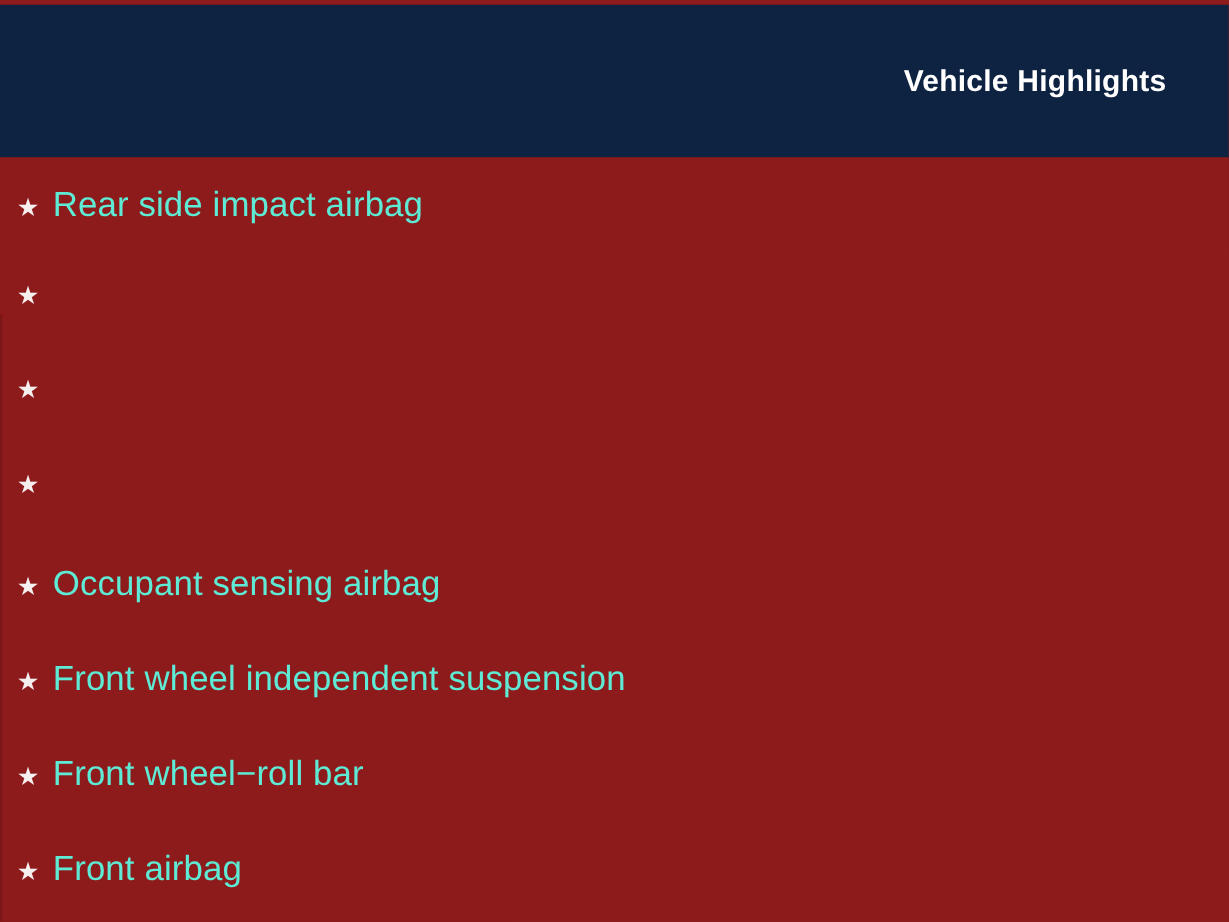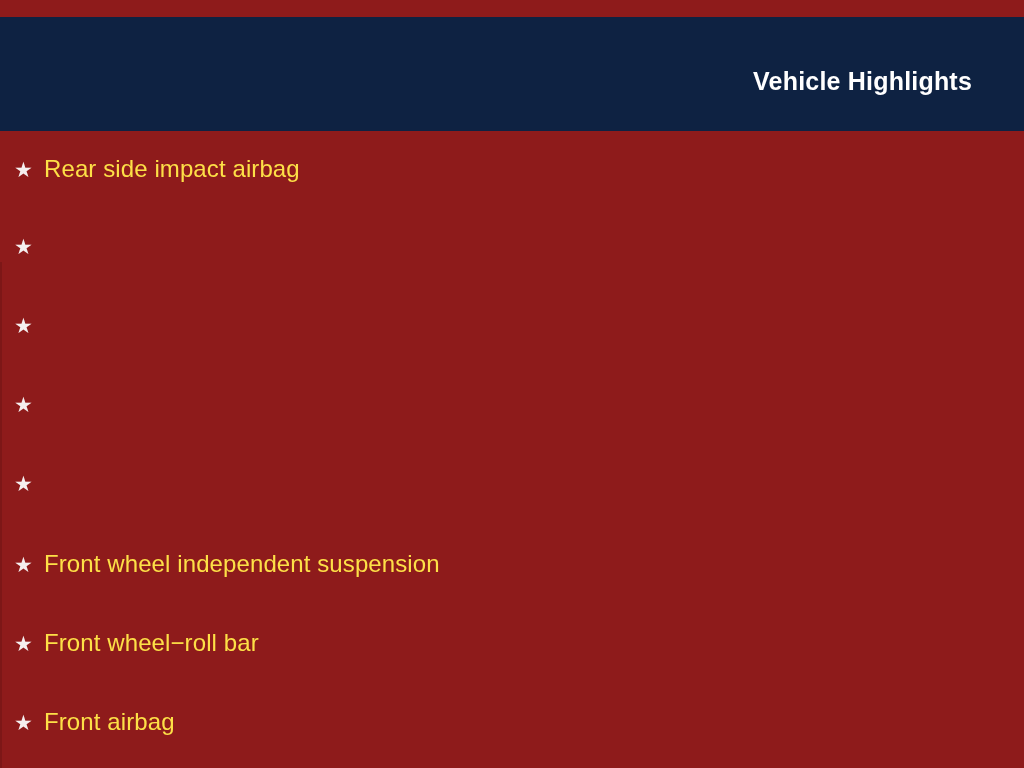--- a/index.html
+++ b/index.html
@@ -30,21 +30,21 @@
     left: 0;
     top: 131px;
     width: 2px;
     height: 637px;
     background: #7d1717;
   }
 
   .header-bar {
     position: absolute;
     left: 0;
-    top: 17px;
+    top: 4px;
     width: 1024px;
     height: 129px;
     background: #0e2242;
     box-sizing: border-box;
   }
 
   .header-title {
     position: absolute;
     right: 52px;
     top: 48px;
@@ -87,22 +87,22 @@
   .bullet-star {
     display: inline-block;
     width: 30px;
     color: #f5efef;
     font-size: 21px;
     line-height: 1;
     flex: 0 0 auto;
   }
 
   .bullet-text {
-    color: #fde047;
-    font-size: 24px;
+    color: #5eead4;
+    font-size: 29px;
     line-height: 1;
     font-weight: normal;
     letter-spacing: 0.1px;
   }
 </style>
 </head>
 <body>
 
 <div class="slide">
 
@@ -122,20 +122,21 @@
           <span class="bullet-star">★</span>
         </li>
         <li class="bullet-item" style="top: 184px;">
           <span class="bullet-star">★</span>
         </li>
         <li class="bullet-item" style="top: 263px;">
           <span class="bullet-star">★</span>
         </li>
         <li class="bullet-item" style="top: 342px;">
           <span class="bullet-star">★</span>
+          <span class="bullet-text">Occupant sensing airbag</span>
         </li>
         <li class="bullet-item" style="top: 421px;">
           <span class="bullet-star">★</span>
           <span class="bullet-text">Front wheel independent suspension</span>
         </li>
         <li class="bullet-item" style="top: 500px;">
           <span class="bullet-star">★</span>
           <span class="bullet-text">Front wheel−roll bar</span>
         </li>
         <li class="bullet-item" style="top: 579px;">

